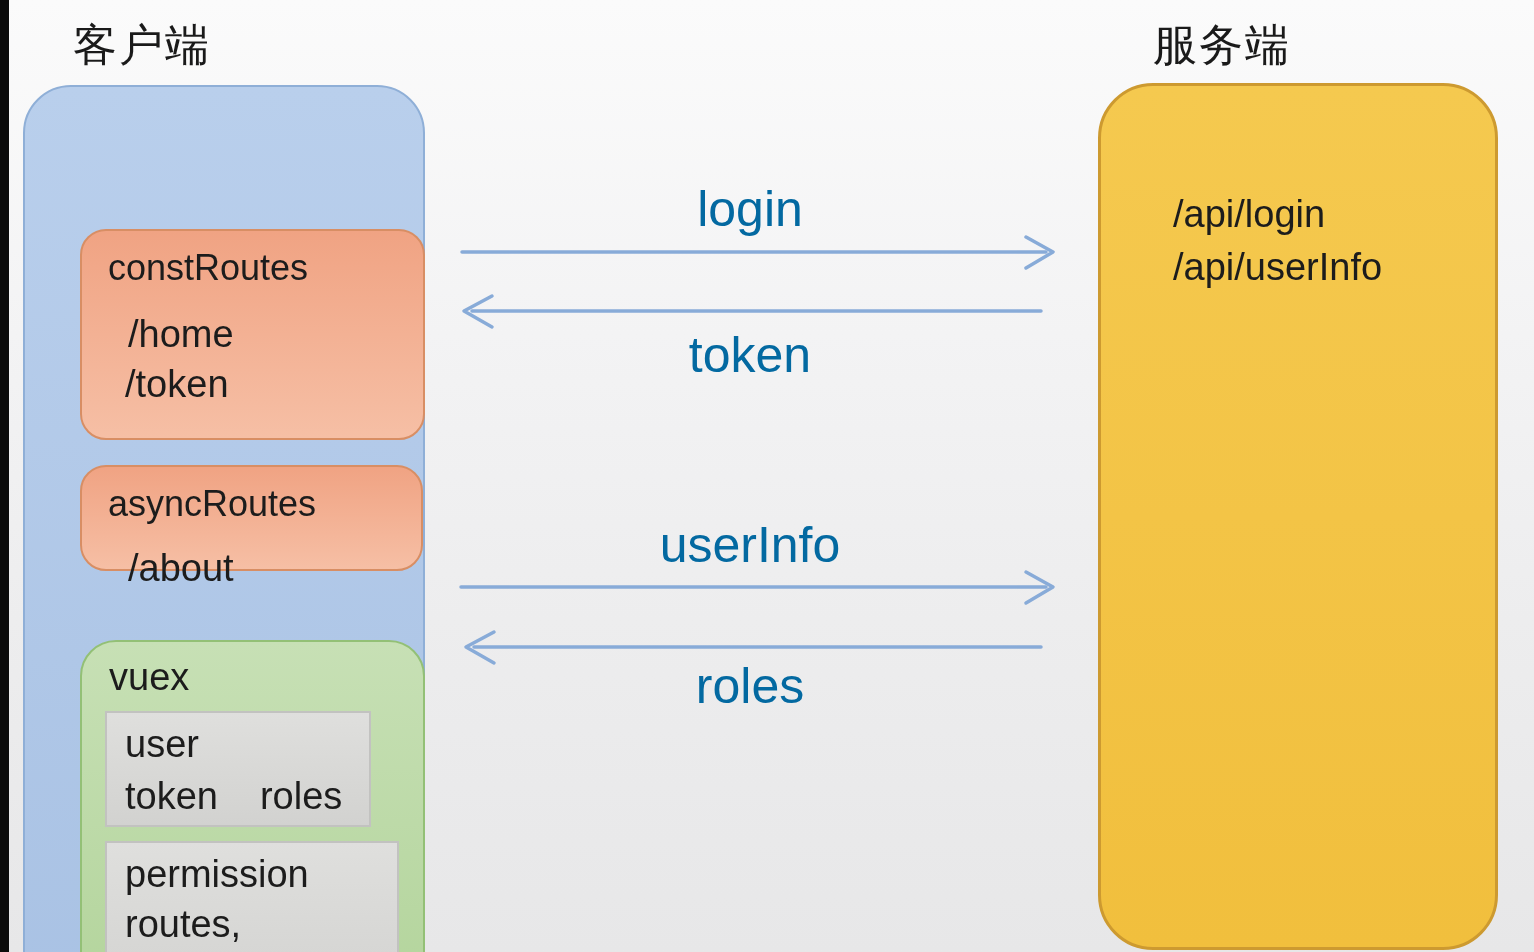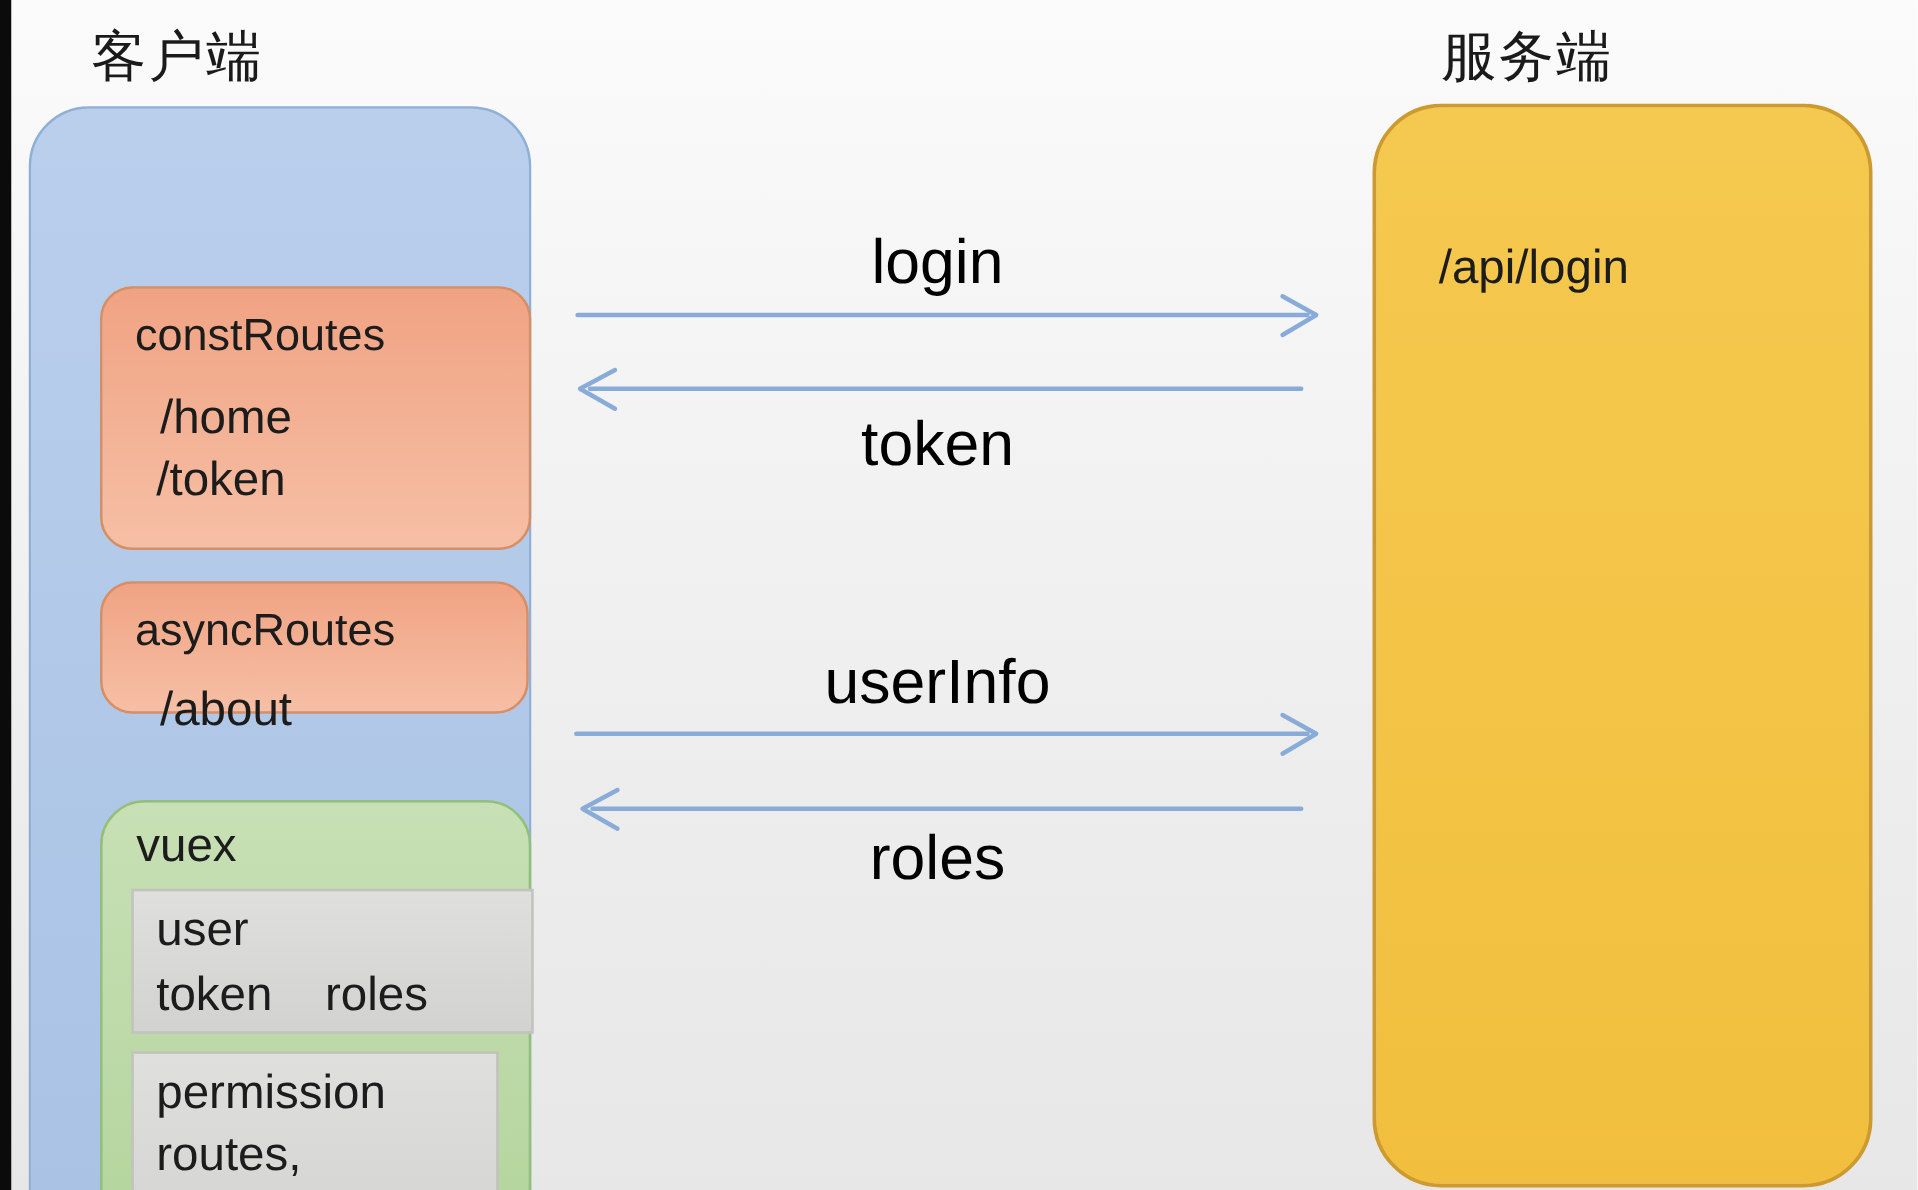--- a/index.html
+++ b/index.html
@@ -53,42 +53,42 @@
   .vuex-box {
     left: 55px; top: 553px; width: 345px; height: 397px;
     border-radius: 36px;
     background: linear-gradient(180deg, var(--vuex_fill_top, #c7e0b5), var(--vuex_fill_bottom, #b1d399));
     border: 2px solid var(--vuex_border, #93c076);
   }
   .gray-box {
     background: linear-gradient(180deg, #dfdfdd, #d2d2d0);
     border: 2px solid var(--state_border, #c2c2c0);
   }
-  .state-box { left: 23px; top: 69px; width: 322px; height: 116px; }
+  .state-box { left: 23px; top: 69px; width: 266px; height: 116px; }
   .perm-box  { left: 23px; top: 199px; width: 294px; height: 166px; }
   .gray-line { font-size: 38px; color: #1c1c1c; white-space: nowrap; }
   .state-row { display: flex; gap: 42px; }
 
   .server-panel {
     left: 1098px; top: 83px; width: 400px; height: 867px;
     border-radius: 55px;
     background: linear-gradient(180deg, var(--server_fill_top, #f5c94f), var(--server_fill_bottom, #f1bf3d));
     border: 3px solid var(--server_border, #cd9a30);
   }
   .endpoints {
-    left: 50px; top: 102px;
+    left: 72px; top: 102px;
     font-size: 38px; line-height: 53px; color: #1c1c1c;
     white-space: nowrap;
   }
 
   .msg-label {
     left: 450px; width: 600px;
     text-align: center;
     font-size: 50px;
-    color: #000000;
+    color: #0369a1;
     white-space: nowrap;
   }
   .msg-login    { top: 180px; }
   .msg-token    { top: 326px; }
   .msg-userinfo { top: 516px; }
   .msg-roles    { top: 657px; }
 
   .arrows-svg { left: 0; top: 0; width: 1534px; height: 952px; pointer-events: none; }
   .arrow-line {
     stroke: var(--arrow, #88abd8);
@@ -134,20 +134,21 @@
       <div class="abs gray-line" style="left:18px; top:10px;">permission</div>
       <div class="abs gray-line" style="left:18px; top:60px;">routes,</div>
 
     </div>
   </div>
 </div>
 
 <div class="abs server-panel">
   <div class="abs endpoints">
     <div>/api/login</div>
+    <div>/api/userInfo</div>
   </div>
 </div>
 
 <div class="abs msg-label msg-login">login</div>
 <div class="abs msg-label msg-token">token</div>
 <div class="abs msg-label msg-userinfo">userInfo</div>
 <div class="abs msg-label msg-roles">roles</div>
 
 <svg class="abs arrows-svg" viewBox="0 0 1534 952">
   <g>

